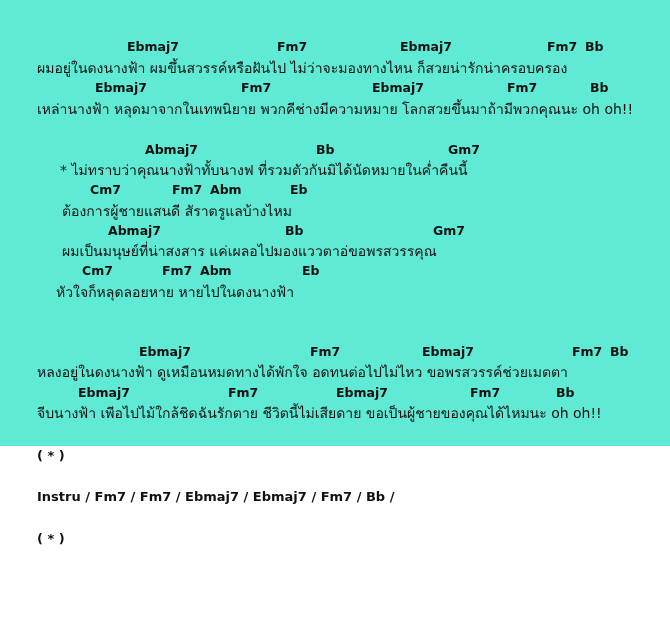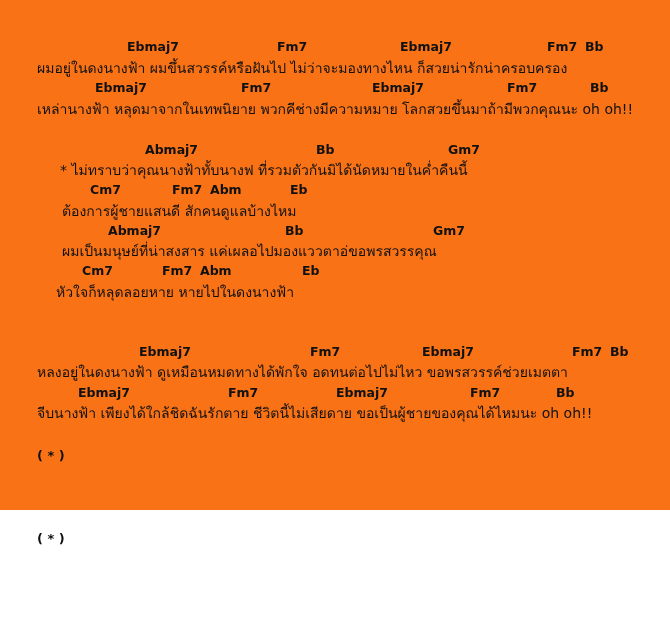--- a/index.html
+++ b/index.html
@@ -1,17 +1,17 @@
 <!DOCTYPE html>
 <html><head>
 <meta charset="utf-8">
 <style>
   html, body { margin:0; padding:0; background:#ffffff; }
   body { width:670px; height:626px; position:relative; overflow:hidden; }
-  .page { position:absolute; left:0; top:0; width:670px; height:510px; background:#f97316; }
+  .page { position:absolute; left:0; top:0; width:670px; height:446px; background:#5eead4; }
   .chord, .lyric, .marker {
     position:absolute; white-space:nowrap; color:#111;
   }
   .chord {
     font-family:"DejaVu Sans", sans-serif; font-weight:bold; font-size:12.5px; line-height:14px;
   }
   .lyric {
     font-family:"DejaVu Sans", sans-serif; font-size:14px; line-height:16px;
   }
   .marker {
@@ -50,21 +50,21 @@
       <span class="chord" style="left:448px;top:143px">Gm7</span>
     </div>
     <span class="lyric" style="left:60px;top:162px">* ไม่ทราบว่าคุณนางฟ้าทั้บนางฟ ที่รวมตัวกันมิได้นัดหมายในค่ำคืนนี้</span>
 
     <div>
       <span class="chord" style="left:90px;top:183px">Cm7</span>
       <span class="chord" style="left:172px;top:183px">Fm7</span>
       <span class="chord" style="left:210px;top:183px">Abm</span>
       <span class="chord" style="left:290px;top:183px">Eb</span>
     </div>
-    <span class="lyric" style="left:62px;top:203px">ต้องการผู้ชายแสนดี สักคนดูแลบ้างไหม</span>
+    <span class="lyric" style="left:62px;top:203px">ต้องการผู้ชายแสนดี สัราตรูแลบ้างไหม</span>
 
     <div>
       <span class="chord" style="left:108px;top:224px">Abmaj7</span>
       <span class="chord" style="left:285px;top:224px">Bb</span>
       <span class="chord" style="left:433px;top:224px">Gm7</span>
     </div>
     <span class="lyric" style="left:62px;top:243px">ผมเป็นมนุษย์ที่น่าสงสาร แค่เผลอไปมองแววตาอ่ขอพรสวรรคุณ</span>
 
     <div>
       <span class="chord" style="left:82px;top:264px">Cm7</span>
@@ -85,19 +85,20 @@
     </div>
     <span class="lyric" style="left:37px;top:364px">หลงอยู่ในดงนางฟ้า ดูเหมือนหมดทางได้พักใจ อดทนต่อไปไม่ไหว ขอพรสวรรค์ช่วยเมตตา</span>
 
     <div>
       <span class="chord" style="left:78px;top:386px">Ebmaj7</span>
       <span class="chord" style="left:228px;top:386px">Fm7</span>
       <span class="chord" style="left:336px;top:386px">Ebmaj7</span>
       <span class="chord" style="left:470px;top:386px">Fm7</span>
       <span class="chord" style="left:556px;top:386px">Bb</span>
     </div>
-    <span class="lyric" style="left:37px;top:405px">จีบนางฟ้า เพียงได้ใกล้ชิดฉันรักตาย ชีวิตนี้ไม่เสียดาย ขอเป็นผู้ชายของคุณได้ไหมนะ oh oh!!</span>
+    <span class="lyric" style="left:37px;top:405px">จีบนางฟ้า เพีอไปไม้ใกล้ชิดฉันรักตาย ชีวิตนี้ไม่เสียดาย ขอเป็นผู้ชายของคุณได้ไหมนะ oh oh!!</span>
   </div>
 
   <span class="marker" style="left:37px;top:448px">( * )</span>
+  <span class="marker" style="left:37px;top:489px">Instru  / Fm7 / Fm7 / Ebmaj7 / Ebmaj7 / Fm7 / Bb /</span>
   <span class="marker" style="left:37px;top:531px">( * )</span>
 
 </div>
 
 </body></html>

